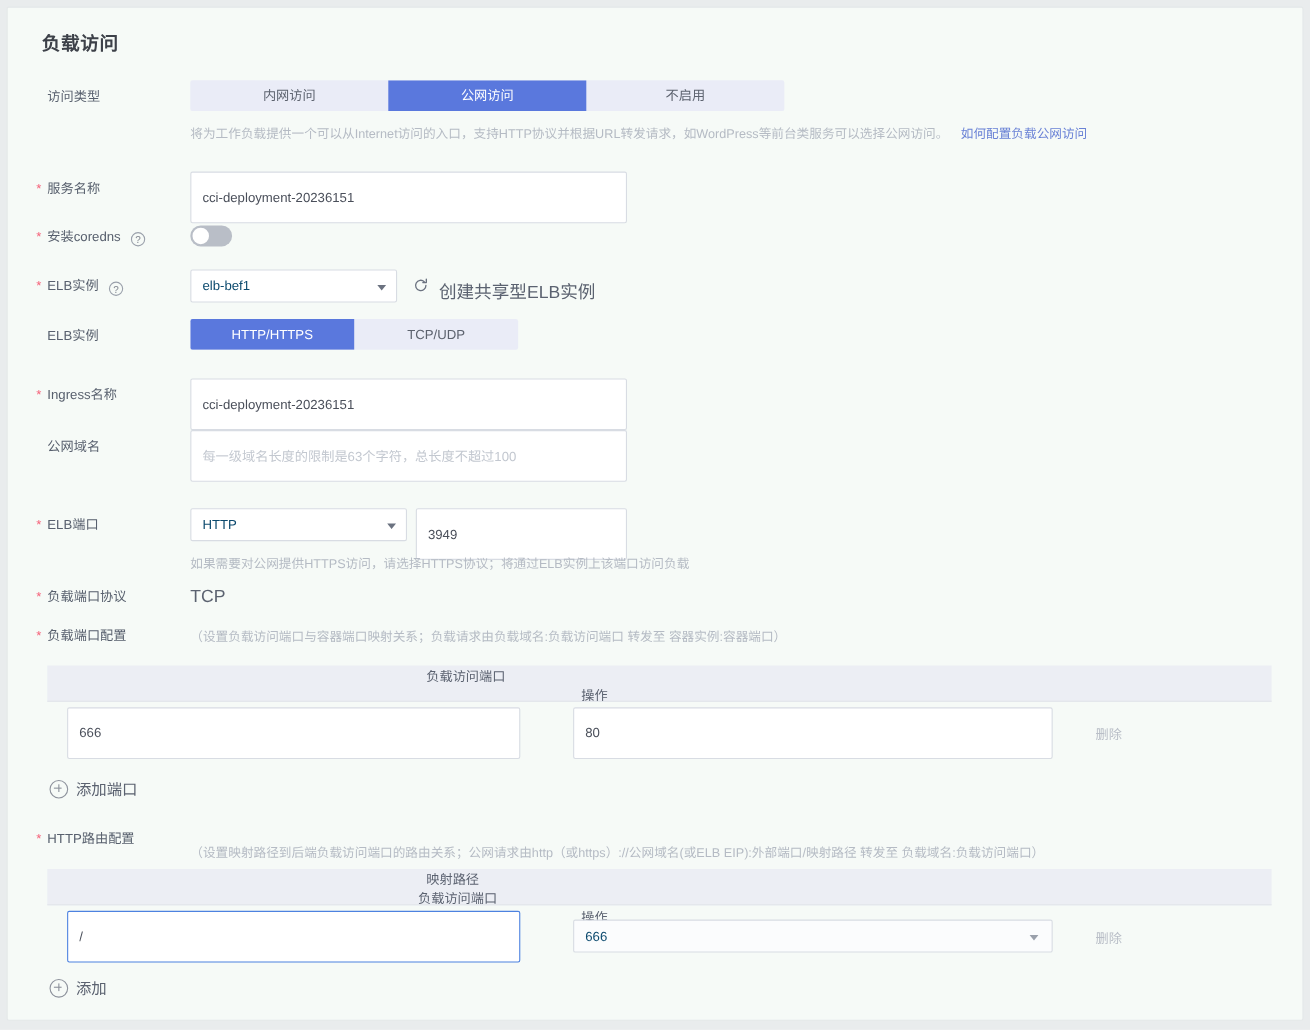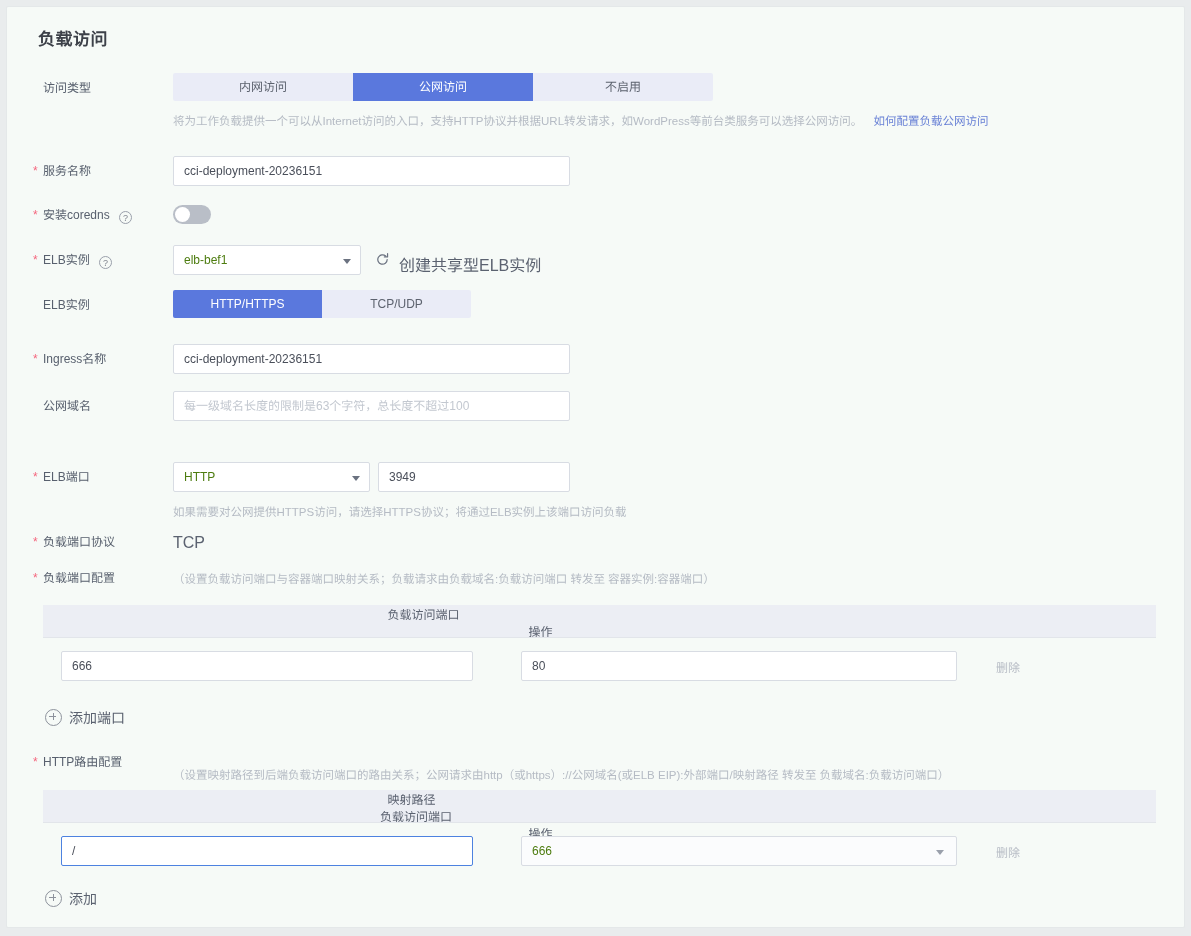--- a/index.html
+++ b/index.html
@@ -102,42 +102,42 @@
   .seg-item.active {
     background: #5a78dd;
     color: #ffffff;
   }
   .seg-w150 { width: 180px; }
   .seg-w149 { width: 149px; }
 
   
   .inp {
     box-sizing: border-box;
-    height: 30px;
+    height: 47px;
     border: 1px solid #d8dce3;
     border-radius: 2px;
     background: #ffffff;
     font-family: "Liberation Sans", "DejaVu Sans", sans-serif;
     font-size: 12px;
     color: #4a4f5a;
     padding: 0 10px;
     outline: none;
   }
   .inp::placeholder { color: #c3c8d0; }
   .inp.focused { border-color: #4d82e0; }
 
   .sel {
     box-sizing: border-box;
     position: relative;
     height: 30px;
     border: 1px solid #d8dce3;
     border-radius: 2px;
     background: #ffffff;
     font-size: 12px;
-    color: #4d7c0f;
+    color: #0c4a6e;
     line-height: 28px;
     padding: 0 24px 0 10px;
     cursor: pointer;
     white-space: nowrap;
     overflow: hidden;
   }
   .caret {
     position: absolute;
     right: 9px;
     top: 13px;

